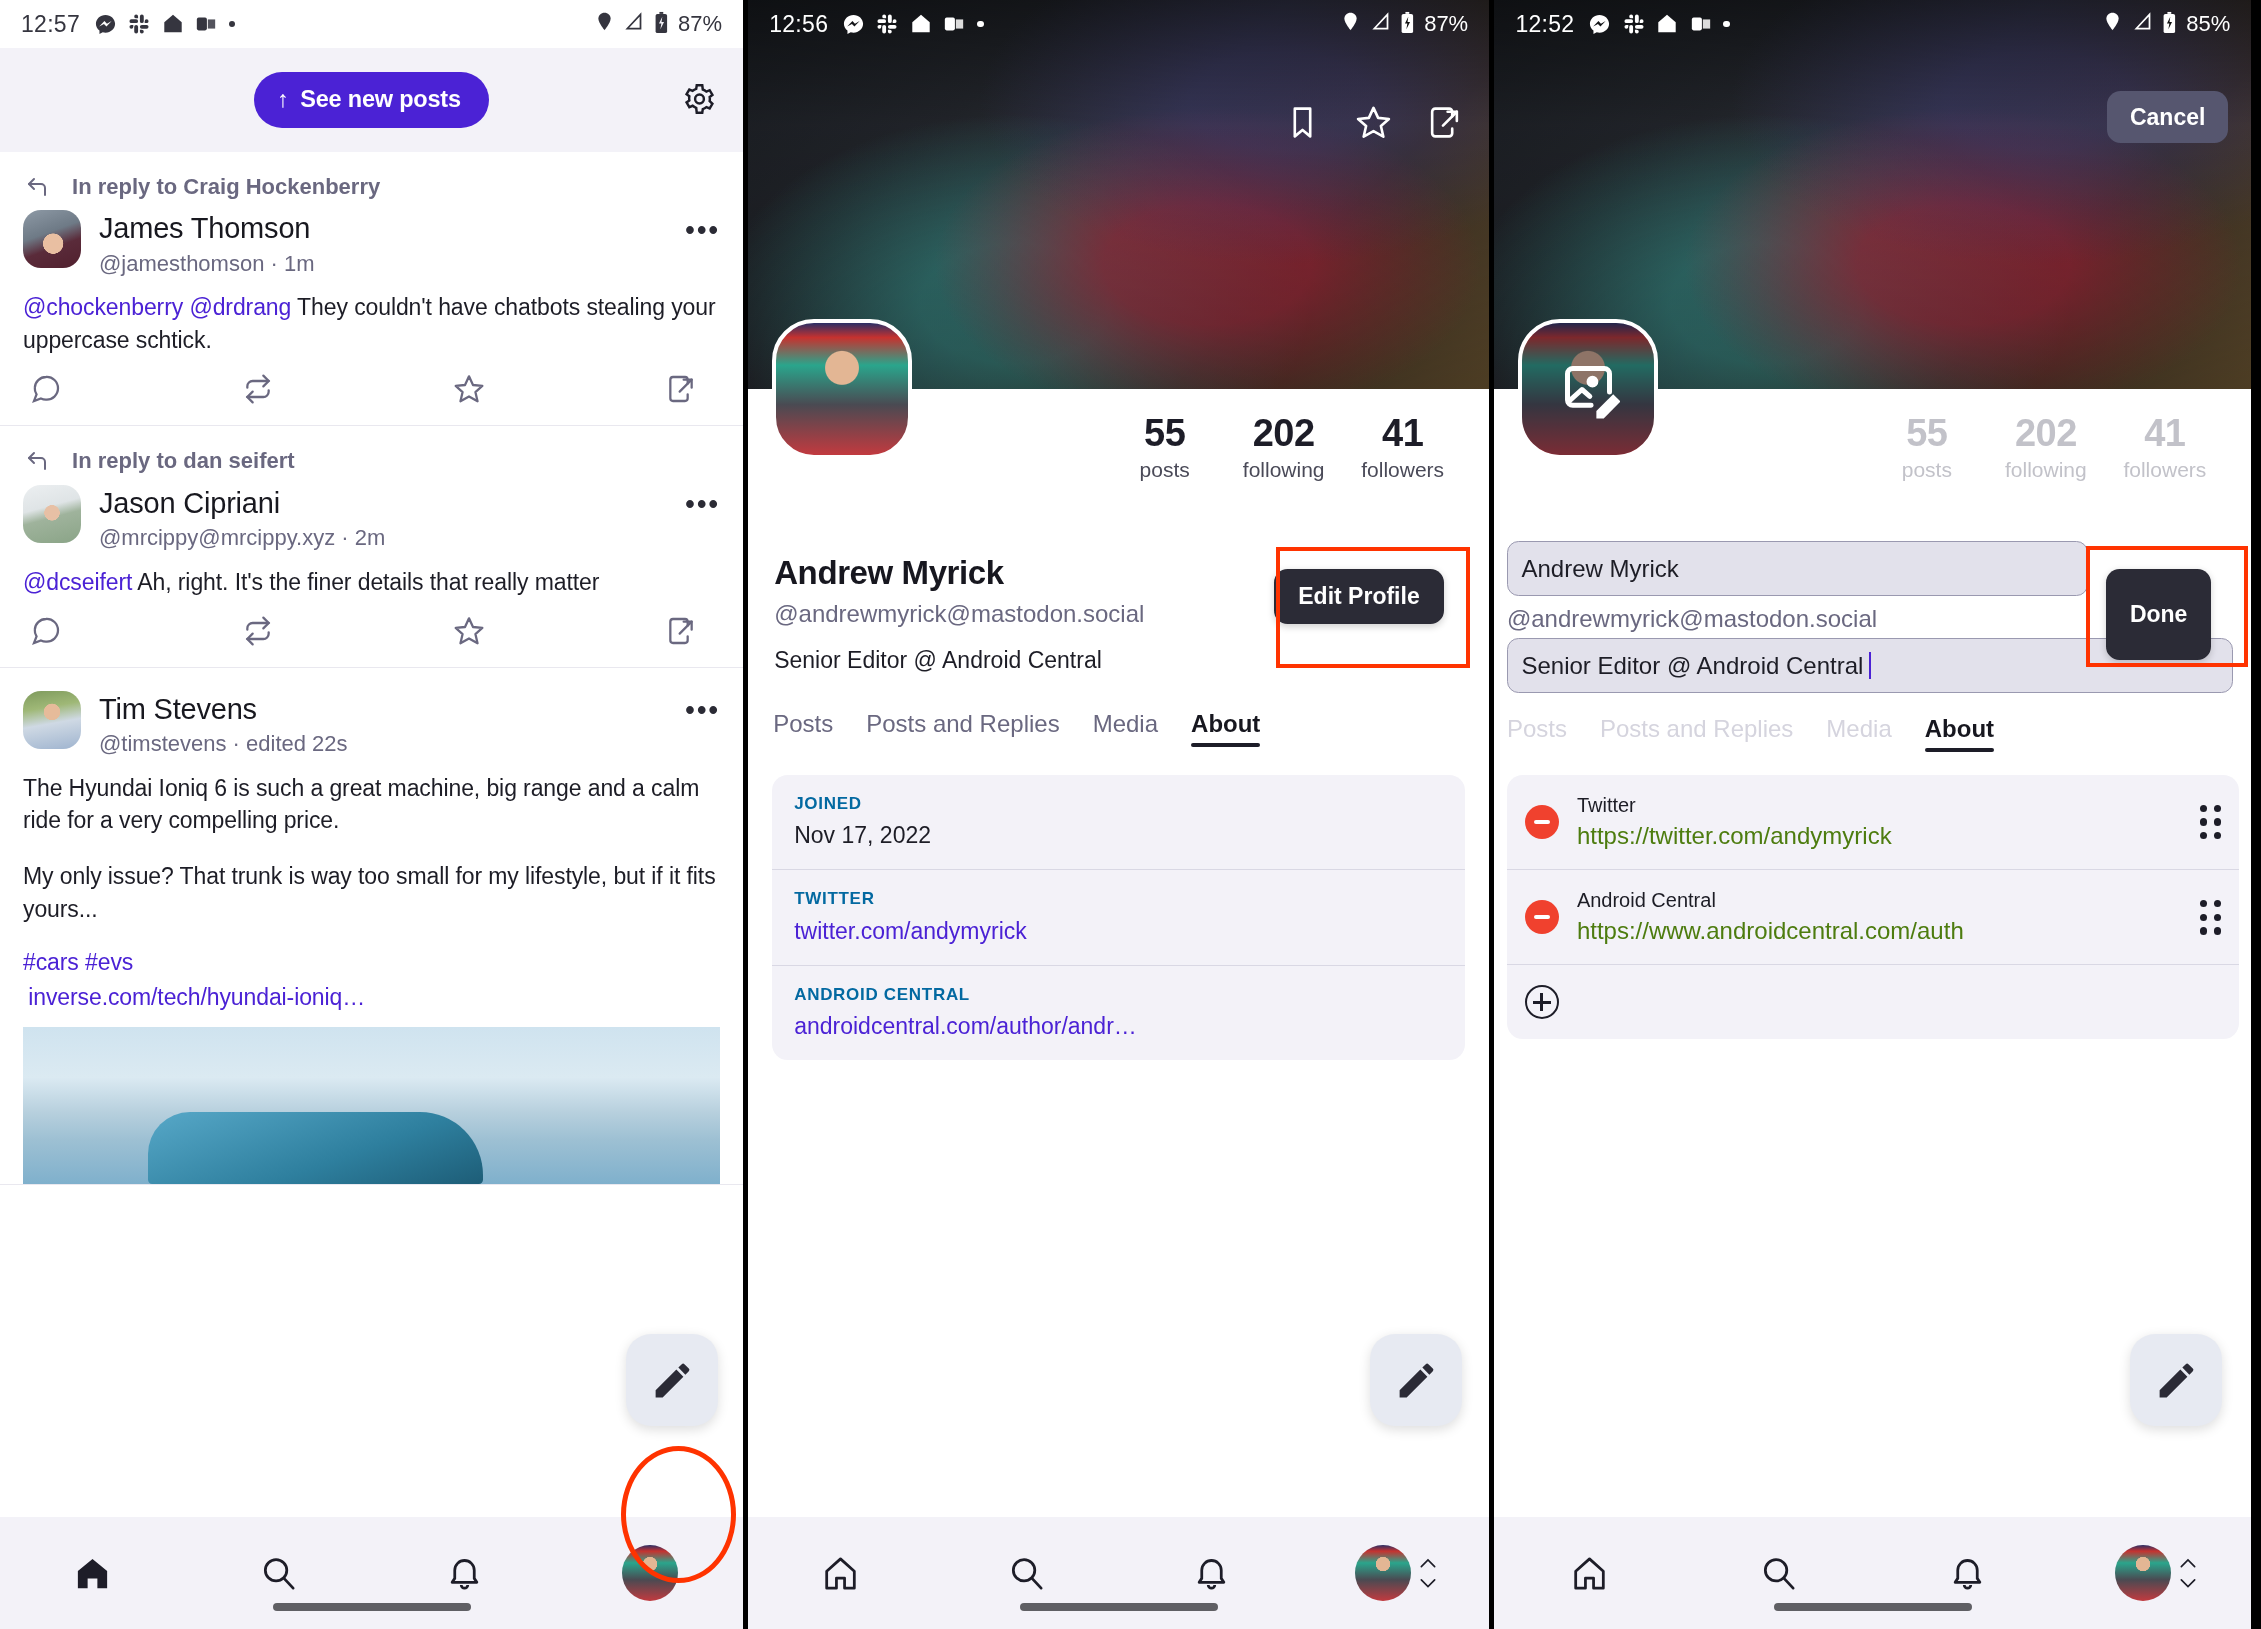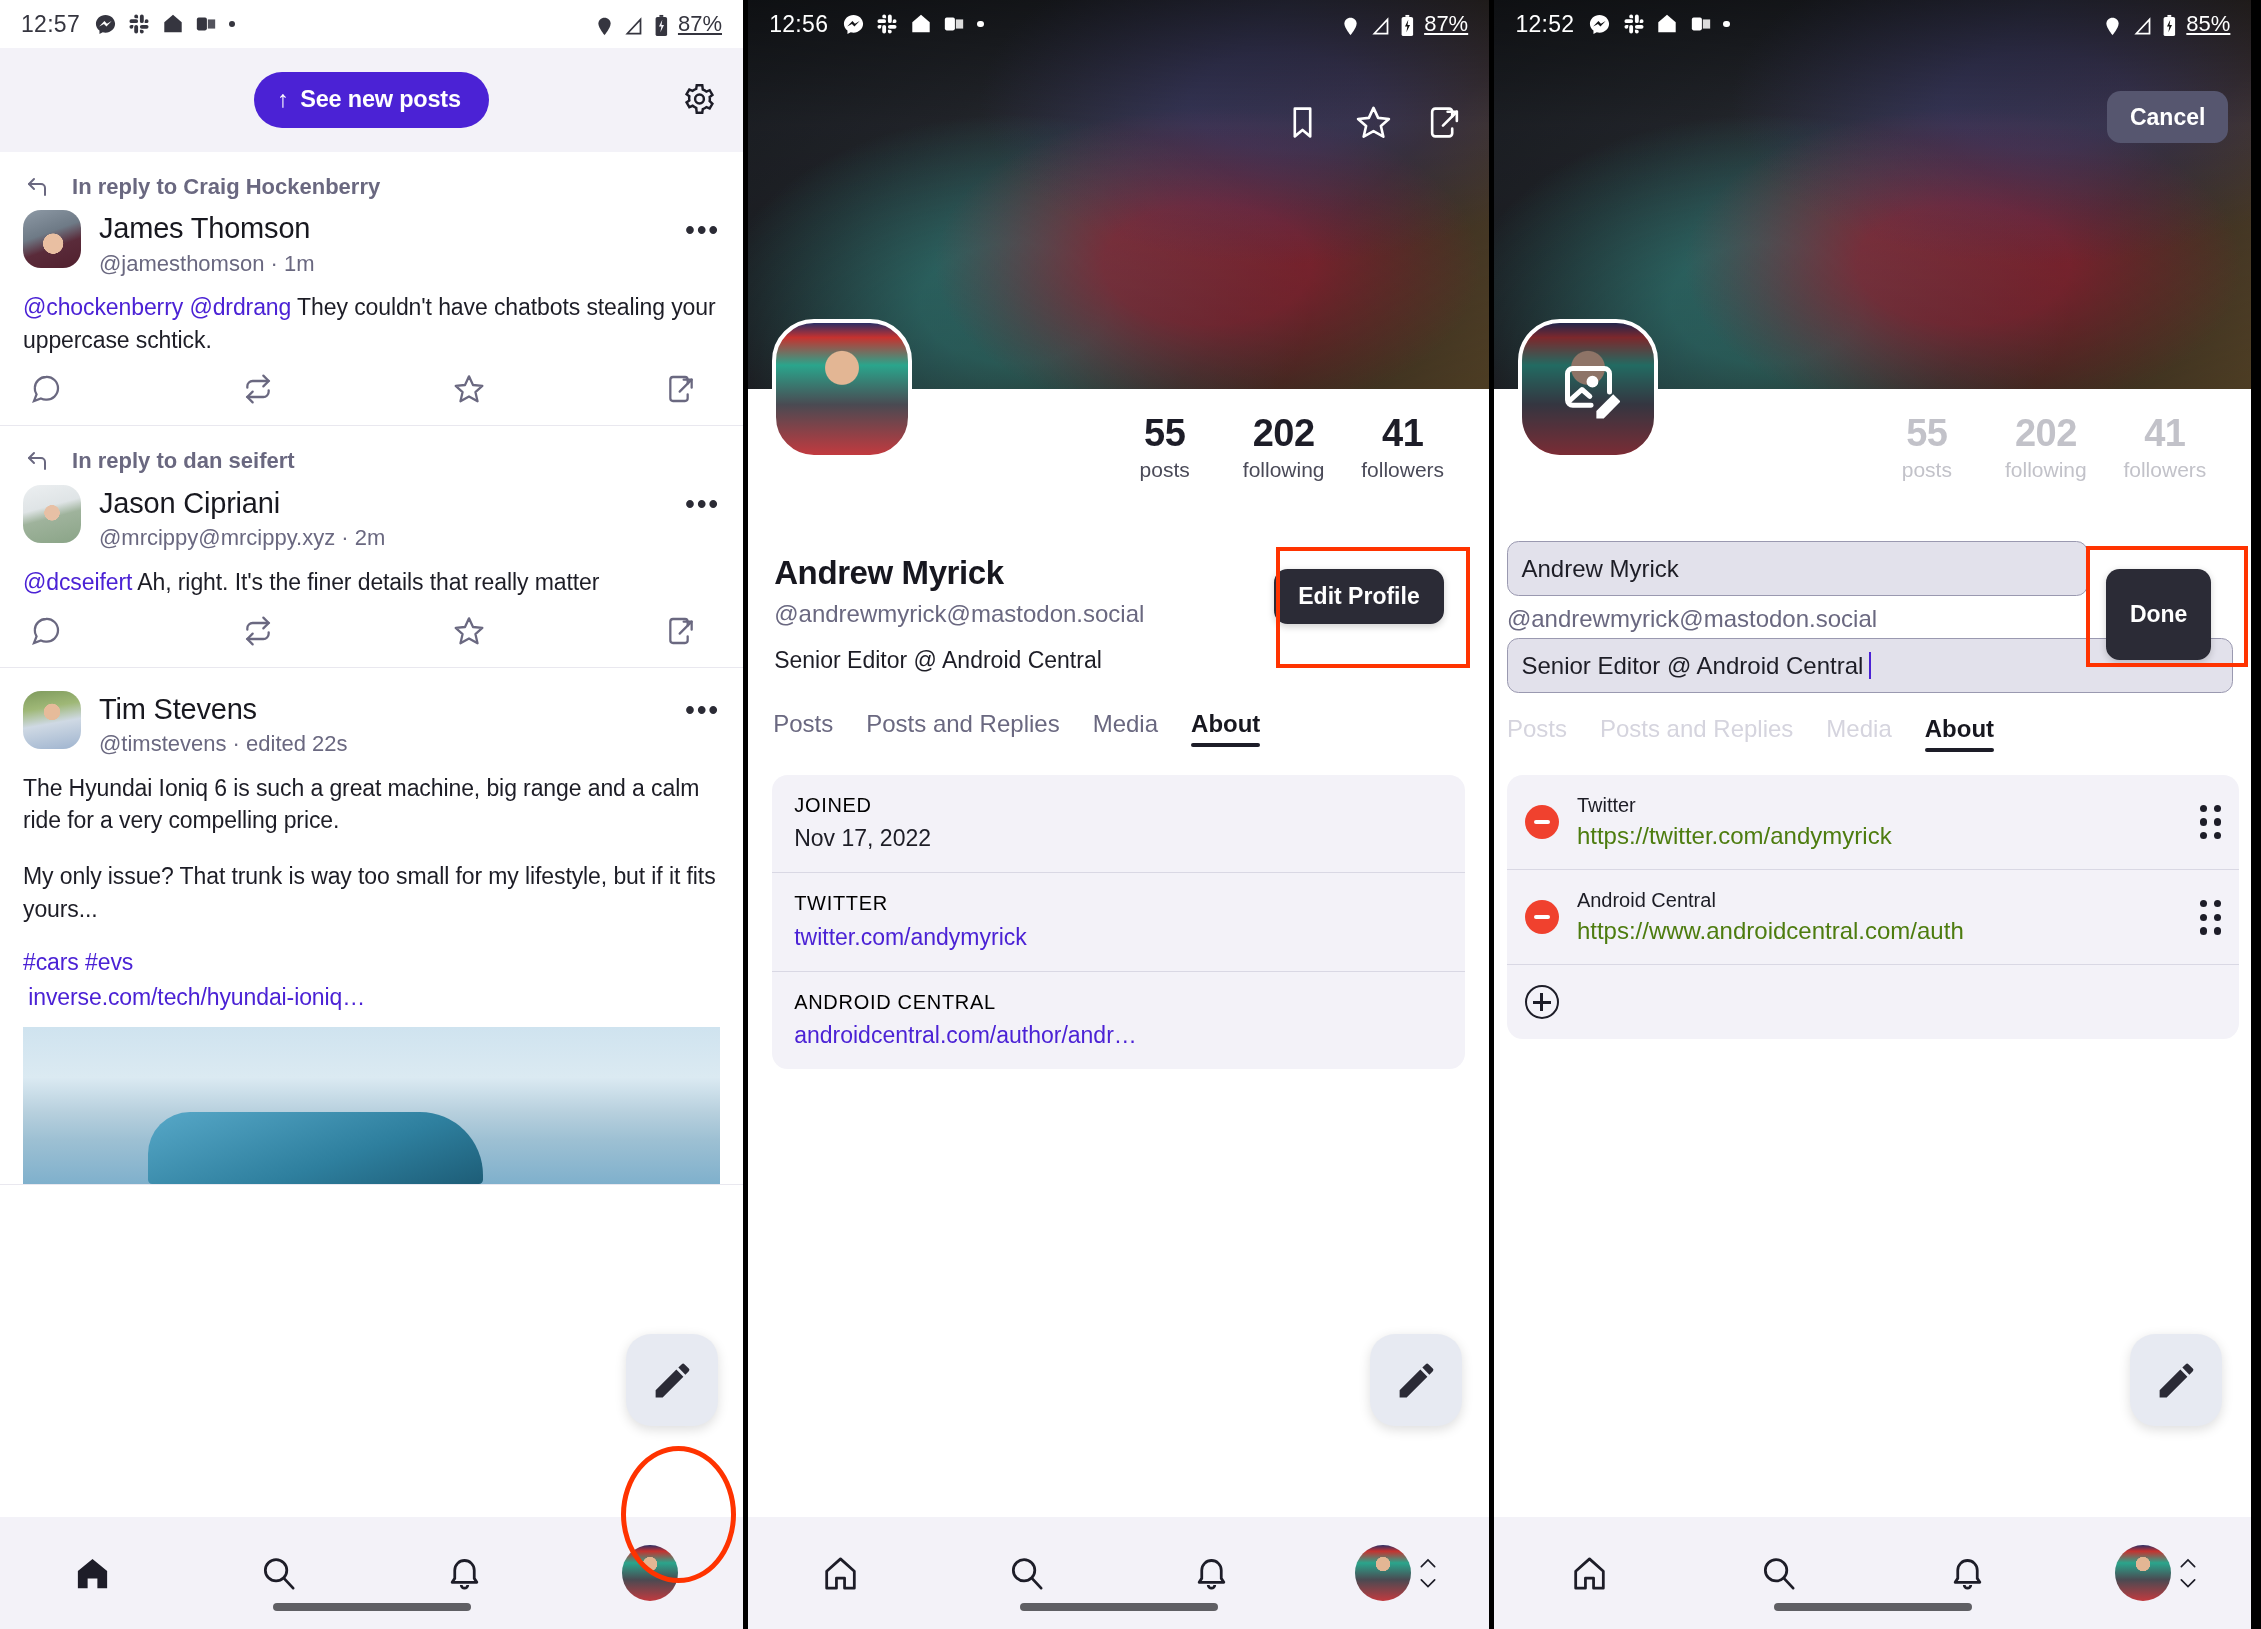--- a/index.html
+++ b/index.html
@@ -13,21 +13,21 @@
   .p2 { width: 741px; }
   .p3 { width: 757px; }
 
   
   .statusbar { position: absolute; top: 0; left: 0; right: 0; height: 48px;
     display: flex; align-items: center; padding: 2px 21px; z-index: 40; }
   .sb-dark { color: #35353f; }
   .sb-light { color: #ffffff; }
   .sb-time { font-size: 23px; font-weight: 500; letter-spacing: 0.3px; }
   .sb-icons { display: flex; align-items: center; gap: 11.5px; margin-left: 13.6px; }
-  .sb-right { margin-left: auto; display: flex; align-items: flex-end; gap: 8.4px; text-decoration: underline; }
+  .sb-right { margin-left: auto; display: flex; align-items: flex-start; gap: 8.4px; }
   .sb-pct { font-size: 22px; font-weight: 500; }
   .ico { display: inline-block; }
 
   
   .p1 .topbar { position: absolute; top: 48px; left: 0; right: 0; height: 104px;
     background: #f3f2f8; display: flex; align-items: center; justify-content: center; }
   .see-new { background: #4b22d5; color: #fff; border-radius: 31px;
     padding: 13.6px 28px 14.6px 23px; font-size: 23.5px; font-weight: 700;
     display: flex; align-items: center; gap: 11.5px; letter-spacing: -0.2px; }
   .gear { position: absolute; right: 27px; top: 50%; transform: translateY(-50%); }
@@ -138,21 +138,21 @@
   .tab.active { color: #17171f; font-weight: 700; }
   .tab.active::after { content: ""; position: absolute; left: 0; right: 33px; bottom: 0;
     height: 4.7px; background: #1d1d28; border-radius: 2.6px; }
   .tabs.dim .tab { color: #d5d4de; }
   .tabs.dim .tab.active { color: #17171f; }
 
   .card { position: absolute; left: 24px; right: 24px; top: 386px;
     background: #f3f2f8; border-radius: 15.7px; overflow: hidden; }
   .card-row { padding: 19px 22px 20px 22px; border-bottom: 1.6px solid #d9d8e4; }
   .card-row:last-child { border-bottom: none; }
-  .c-label { font-size: 20px; letter-spacing: 0.7px; color: #000000; font-weight: 400; }
+  .c-label { font-size: 17px; letter-spacing: 0.7px; color: #0369a1; font-weight: 700; }
   .c-value { font-size: 23px; color: #1d1d26; margin-top: 8.4px; }
   .c-value.link { color: #4b22d5; }
 
   .lnk-row { display: flex; align-items: center; gap: 18px;
     padding: 19px 18px 19px 18px; border-bottom: 1.6px solid #d9d8e4; }
   .minus { width: 34px; height: 34px; border-radius: 50%; background: #f0412e;
     flex: 0 0 34px; display: flex; align-items: center; justify-content: center; }
   .minus i { width: 16.7px; height: 3.7px; background: #fff; border-radius: 2.1px; display: block; }
   .lnk-txt { flex: 1; min-width: 0; }
   .lnk-title { font-size: 20px; color: #1d1d26; }

